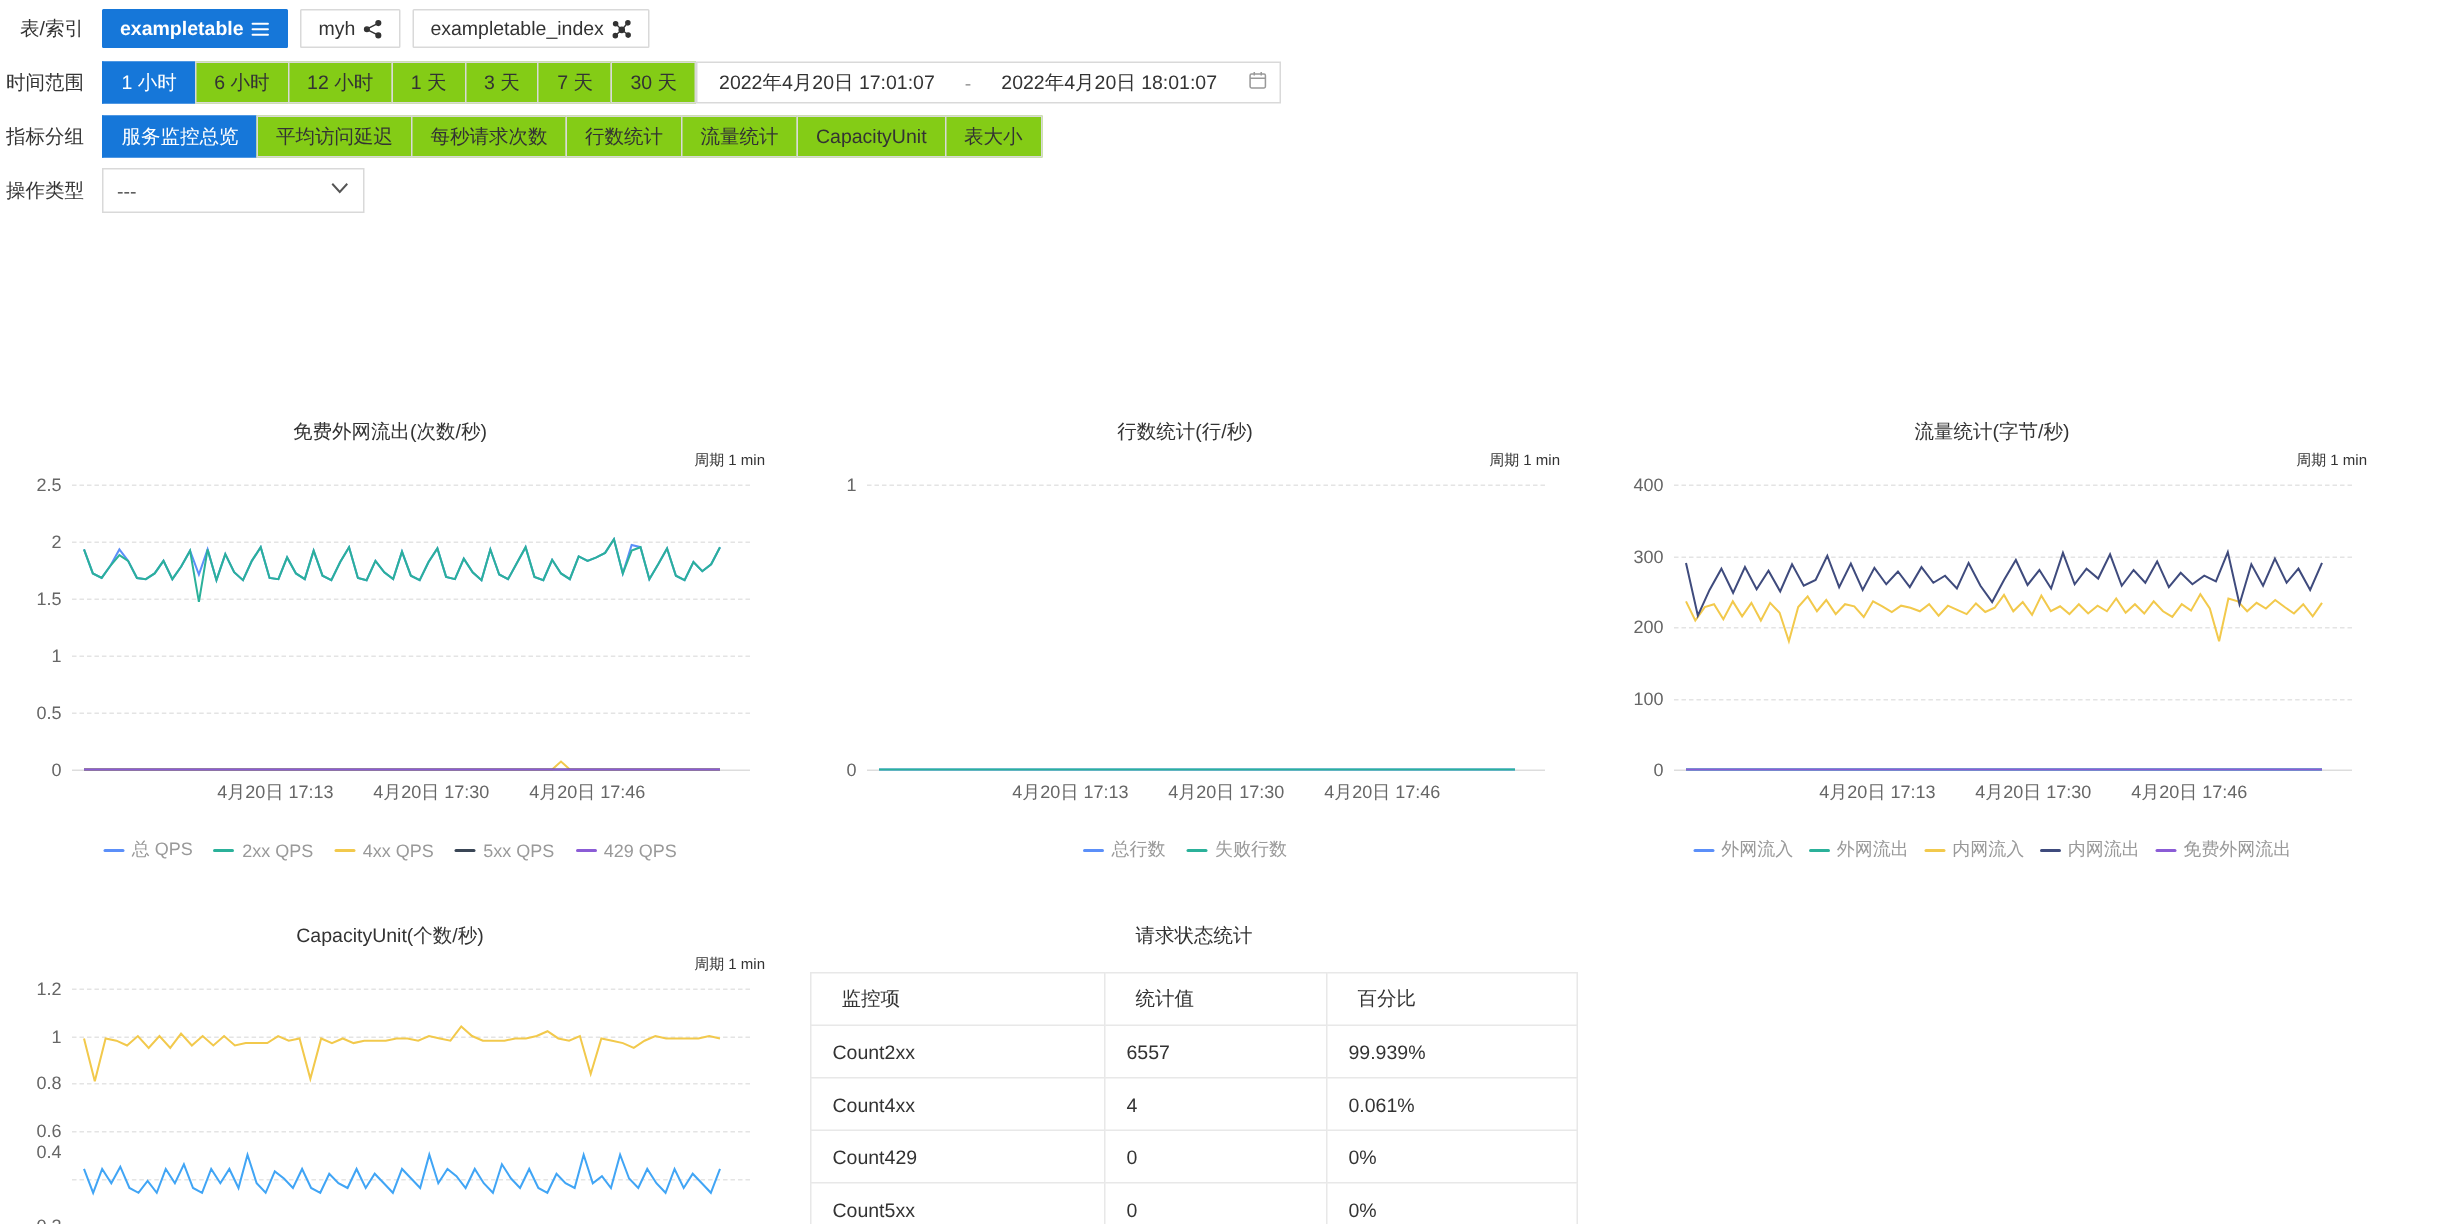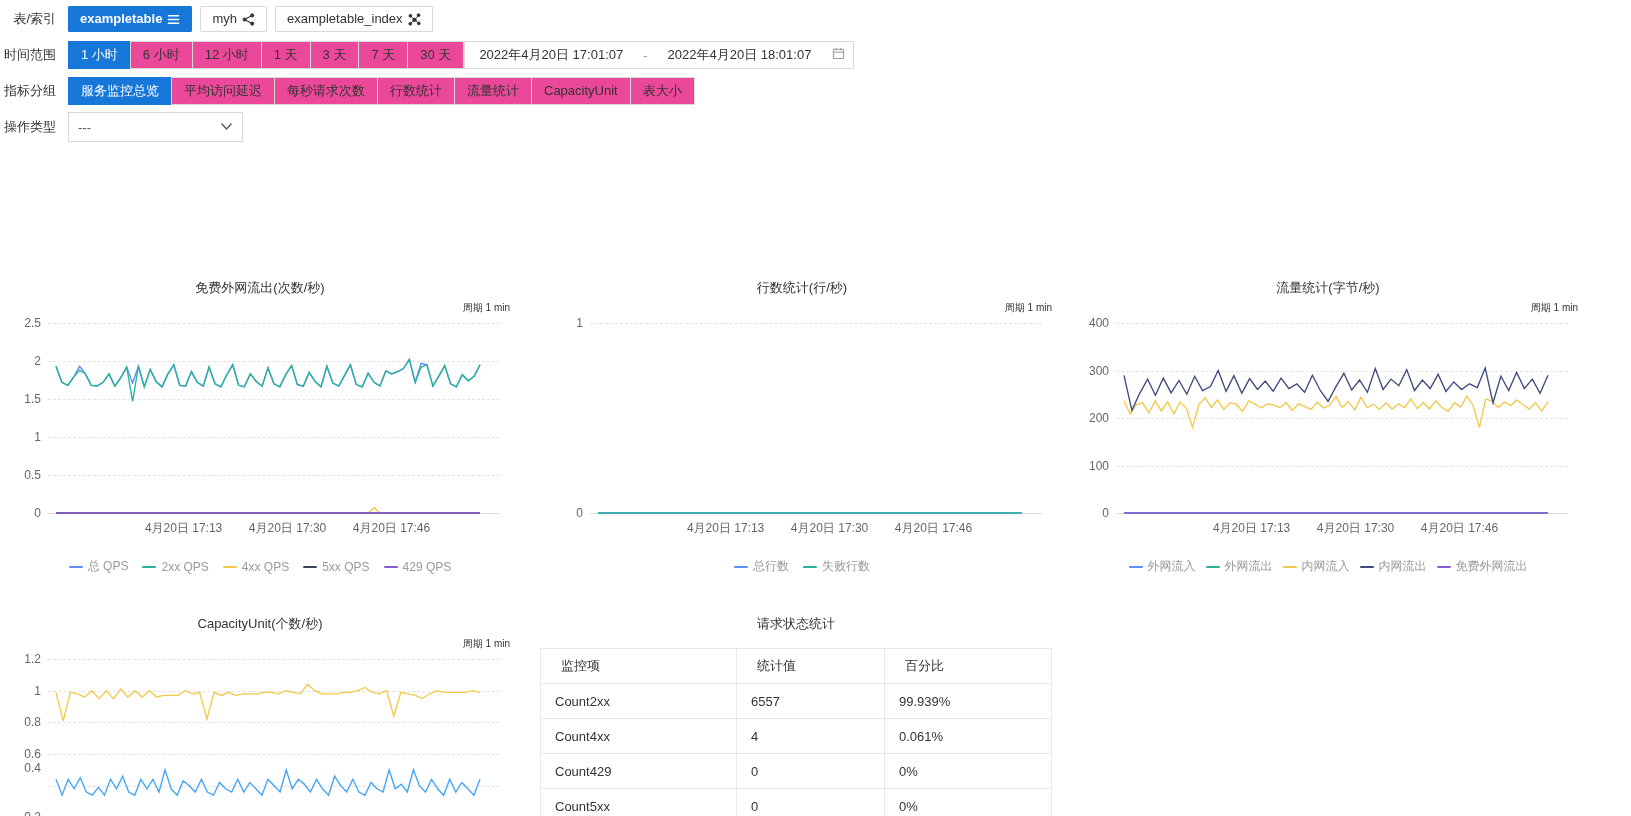--- a/index.html
+++ b/index.html
@@ -27,21 +27,21 @@
     border: 1px solid #d9d9d9; background: #fff; color: #333;
     font-size: 13px; line-height: 24px; white-space: nowrap;
     display: inline-flex; align-items: center; gap: 5px;
     cursor: pointer; border-radius: 1px;
   }
   .btn + .btn { margin-left: 8px; }
   .btn.active { background: #1677d9; border-color: #1677d9; color: #ffffff; font-weight: bold; }
   .seg { display: flex; }
   .seg .sbtn {
     height: 28px; padding: 0 12px;
-    border: 1px solid #d9d9d9; border-right: none; background: #ec4899;
+    border: 1px solid #d9d9d9; border-right: none; background: #84cc16;
     font-size: 13px; line-height: 26px; color: #333; white-space: nowrap;
     cursor: pointer;
   }
   .seg .sbtn:last-child { border-right: 1px solid #d9d9d9; }
   .seg .sbtn.active { background: #1677d9; border-color: #1677d9; color: #fff; }
   .daterange {
     height: 28px; min-width: 390px; border: 1px solid #d9d9d9; background: #fff;
     display: flex; align-items: center; padding: 0 8px; font-size: 13px; color: #333;
     cursor: pointer;
   }
@@ -245,21 +245,21 @@
             <span class="lgdash" style="background: rgb(58, 70, 86);"></span>
             <span>5xx QPS</span>
           </span>
           <span class="lgitem">
             <span class="lgdash" style="background: rgb(139, 92, 214);"></span>
             <span>429 QPS</span>
           </span>
         </div>
     </div>
 
-    <div class="panel" id="panel-rows" style="left:552px; top:131px; width:500px;">
+    <div class="panel" id="panel-rows" style="left:540px; top:131px; width:500px;">
       <div class="ptitle">行数统计(行/秒)</div>
       <div class="psub">周期 1 min</div>
       <div class="plot" style="margin-left:38px; width:452px; height:190px;">
           <div class="gridline axis0" style="top: 190px;"></div>
           <div class="ylab" style="top: 190px;">0</div>
           <div class="gridline" style="top: 0px;"></div>
           <div class="ylab" style="top: 0px;">1</div>
           <svg class="series" width="452" height="190">
             <polyline points="8.0,190.0 13.9,190.0 19.8,190.0 25.7,190.0 31.6,190.0 37.4,190.0 43.3,190.0 49.2,190.0 55.1,190.0 61.0,190.0 66.9,190.0 72.8,190.0 78.7,190.0 84.6,190.0 90.4,190.0 96.3,190.0 102.2,190.0 108.1,190.0 114.0,190.0 119.9,190.0 125.8,190.0 131.7,190.0 137.6,190.0 143.4,190.0 149.3,190.0 155.2,190.0 161.1,190.0 167.0,190.0 172.9,190.0 178.8,190.0 184.7,190.0 190.6,190.0 196.4,190.0 202.3,190.0 208.2,190.0 214.1,190.0 220.0,190.0 225.9,190.0 231.8,190.0 237.7,190.0 243.6,190.0 249.4,190.0 255.3,190.0 261.2,190.0 267.1,190.0 273.0,190.0 278.9,190.0 284.8,190.0 290.7,190.0 296.6,190.0 302.4,190.0 308.3,190.0 314.2,190.0 320.1,190.0 326.0,190.0 331.9,190.0 337.8,190.0 343.7,190.0 349.6,190.0 355.4,190.0 361.3,190.0 367.2,190.0 373.1,190.0 379.0,190.0 384.9,190.0 390.8,190.0 396.7,190.0 402.6,190.0 408.4,190.0 414.3,190.0 420.2,190.0 426.1,190.0 432.0,190.0" fill="none" stroke="#5b8ff9" stroke-width="1.35"></polyline>
             <polyline points="8.0,190.0 13.9,190.0 19.8,190.0 25.7,190.0 31.6,190.0 37.4,190.0 43.3,190.0 49.2,190.0 55.1,190.0 61.0,190.0 66.9,190.0 72.8,190.0 78.7,190.0 84.6,190.0 90.4,190.0 96.3,190.0 102.2,190.0 108.1,190.0 114.0,190.0 119.9,190.0 125.8,190.0 131.7,190.0 137.6,190.0 143.4,190.0 149.3,190.0 155.2,190.0 161.1,190.0 167.0,190.0 172.9,190.0 178.8,190.0 184.7,190.0 190.6,190.0 196.4,190.0 202.3,190.0 208.2,190.0 214.1,190.0 220.0,190.0 225.9,190.0 231.8,190.0 237.7,190.0 243.6,190.0 249.4,190.0 255.3,190.0 261.2,190.0 267.1,190.0 273.0,190.0 278.9,190.0 284.8,190.0 290.7,190.0 296.6,190.0 302.4,190.0 308.3,190.0 314.2,190.0 320.1,190.0 326.0,190.0 331.9,190.0 337.8,190.0 343.7,190.0 349.6,190.0 355.4,190.0 361.3,190.0 367.2,190.0 373.1,190.0 379.0,190.0 384.9,190.0 390.8,190.0 396.7,190.0 402.6,190.0 408.4,190.0 414.3,190.0 420.2,190.0 426.1,190.0 432.0,190.0" fill="none" stroke="#2bb19a" stroke-width="1.35"></polyline>

